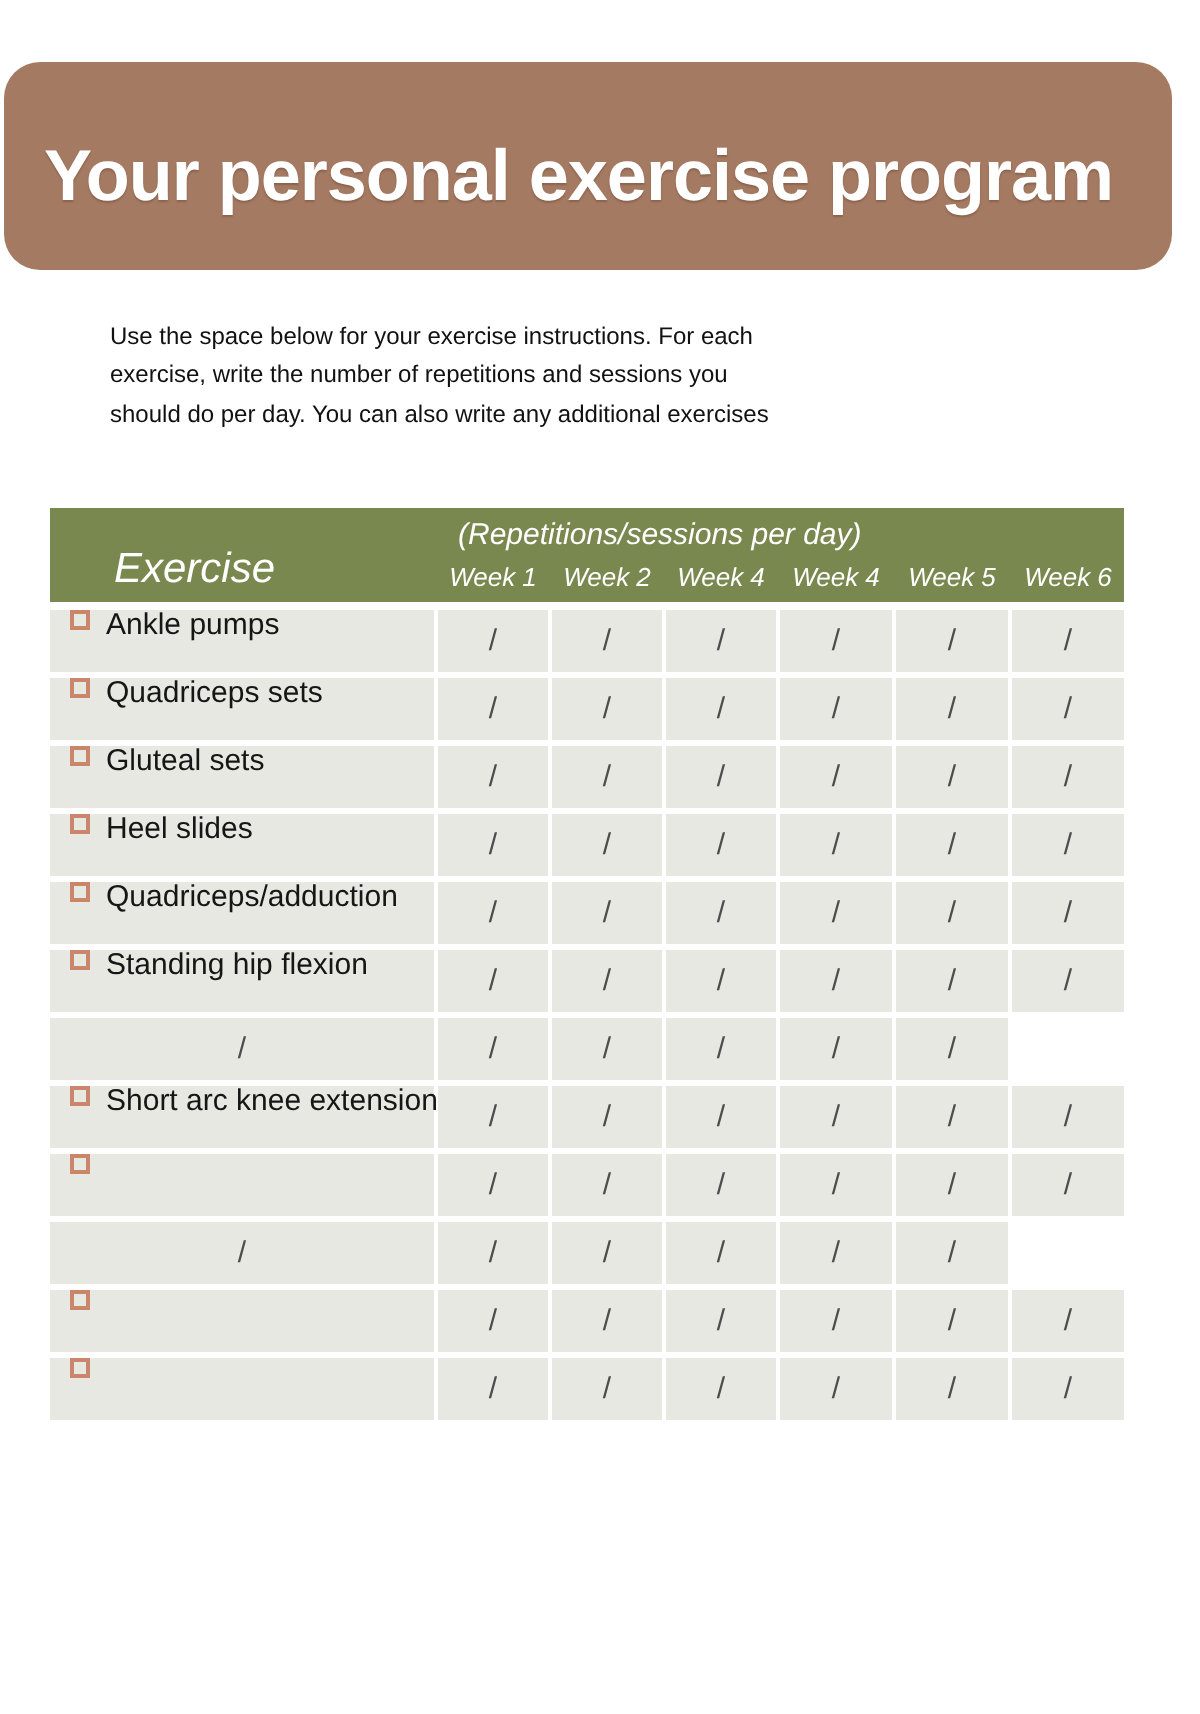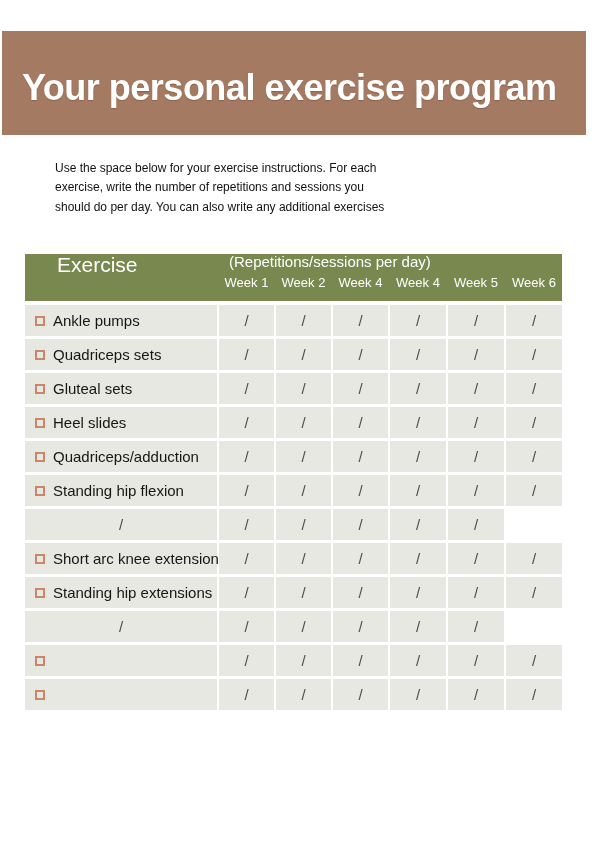--- a/index.html
+++ b/index.html
@@ -2,61 +2,62 @@
 <html><head>
 <meta charset="utf-8">
 <style>
   * { margin:0; padding:0; box-sizing:border-box; }
   html,body { background:#fff; }
   body { font-family:"Liberation Sans", sans-serif; }
   .page { position:relative; width:600px; height:857px; background:#ffffff; overflow:hidden; }
 
   .banner {
     position:absolute; left:2px; top:31px; width:584px; height:104px;
-    background:#a57a62; display:flex; align-items:center;
+    background:#a57a62; display:flex; align-items:center;border-radius:18px;
   }
   .banner h1 {
     padding-left:20px; padding-top:10px;
     color:#ffffff; font-size:36px; font-weight:bold; letter-spacing:-0.5px;
     text-shadow:0 1px 1px rgba(90,55,40,0.35);
     white-space:nowrap;
   }
 
   .intro {
     position:absolute; left:55px; top:159px;
     color:#111111; font-size:12px; line-height:19.4px;
   }
 
   .extable { position:absolute; left:25px; top:254px; width:537px; }
 
   .thead {
     background:#78884e; height:47px;
-    display:flex; padding-bottom:6px;
+    display:flex; align-items:flex-end; padding-bottom:6px;
     color:#ffffff;
+    font-style:italic;
   }
   .th-exercise {
     width:194px; padding-left:32px; font-size:21px; line-height:1;
     font-weight:normal;
   }
   .th-weeks { flex:1; }
   .reps-caption { font-size:15px; line-height:1; margin:0 0 7px 10px; }
   .week-labels {
     display:grid; grid-template-columns:55px 55px 55px 56px 56px 56px; gap:2px;
     font-size:13px; line-height:1; text-align:center;
   }
   .week-label { white-space:nowrap; }
 
   .rows { margin-top:4px; display:flex; flex-direction:column; gap:3px; }
   .row {
     display:grid; grid-template-columns:192px 55px 55px 55px 56px 56px 56px;
     gap:2px; height:31px;
   }
   .cell { background:#e8e8e2; }
   .exercise-cell {
-    display:flex; align-items:center; padding-left:10px; gap:8px;
+    display:flex; padding-left:10px; gap:8px;
   }
   .checkbox {
     width:10px; height:10px; border:2px solid #c9866a; flex:0 0 auto;
     background:transparent;
   }
   .ex-label { color:#161616; font-size:15px; line-height:1; white-space:nowrap; }
   .week-cell {
     display:flex; align-items:center; justify-content:center;
     color:#4d4d4d; font-size:15px;
   }
@@ -180,21 +181,20 @@
           <div class="cell week-cell">/</div>
           <div class="cell week-cell">/</div>
           <div class="cell week-cell">/</div>
           <div class="cell week-cell">/</div>
           <div class="cell week-cell">/</div>
           <div class="cell week-cell">/</div>
         </div>
         <div class="row">
           <div class="cell exercise-cell">
             <span class="checkbox"></span>
-            <span class="ex-label">Standing hip extensions</span>
           </div>
           <div class="cell week-cell">/</div>
           <div class="cell week-cell">/</div>
           <div class="cell week-cell">/</div>
           <div class="cell week-cell">/</div>
           <div class="cell week-cell">/</div>
           <div class="cell week-cell">/</div>
         </div>
         <div class="row">
           <div class="cell week-cell">/</div>

